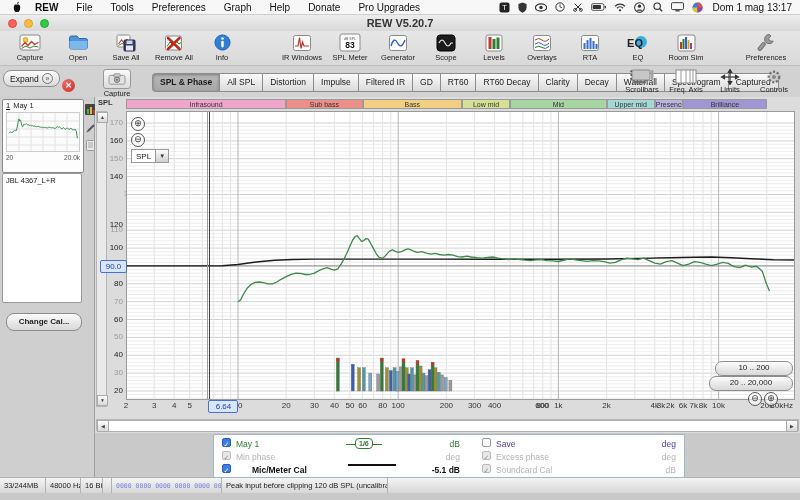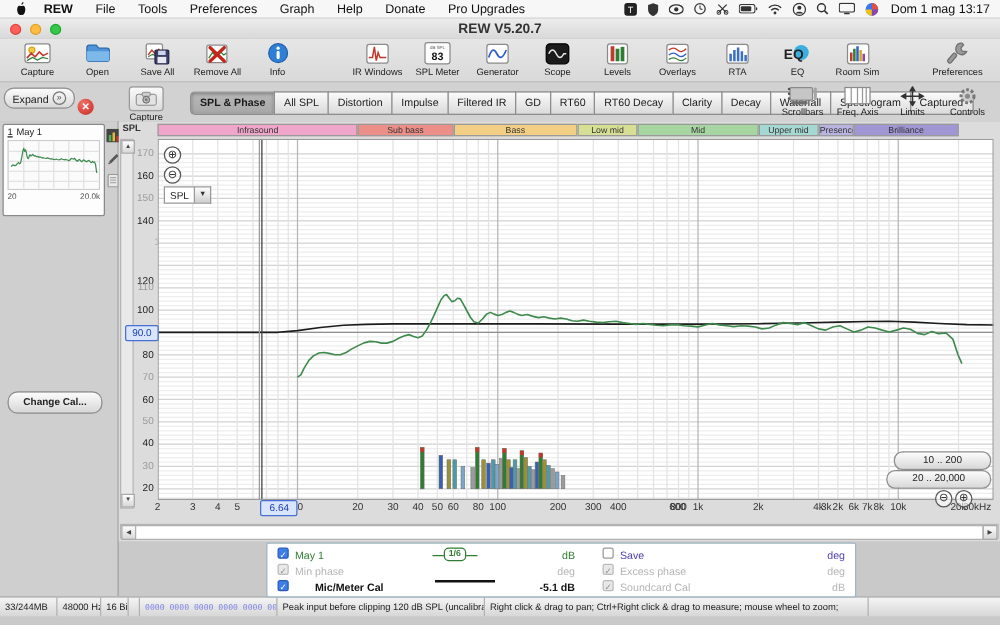--- a/index.html
+++ b/index.html
@@ -480,20 +480,21 @@
     <span class="side-ic" style="top:22px"><svg width="11" height="11" viewBox="0 0 11 11">
           <line x1="3" y1="9" x2="9" y2="3" stroke="#555" stroke-width="2"></line>
           <polygon points="1.5,10.5 3.5,9.8 2.2,8.5" fill="#555"></polygon>
         </svg></span>
     <span class="side-ic" style="top:40px"><svg width="11" height="11" viewBox="0 0 11 11">
           <rect x="1.5" y="0.5" width="8" height="10" rx="1" fill="#e9e9e9" stroke="#999"></rect>
           <line x1="3" y1="3" x2="8" y2="3" stroke="#aaa"></line>
           <line x1="3" y1="5" x2="8" y2="5" stroke="#aaa"></line>
           <line x1="3" y1="7" x2="8" y2="7" stroke="#aaa"></line>
         </svg></span>
+    <div class="notesbox">JBL 4367_L+R</div>
     <div class="calbtn">Change Cal...</div>
   </div>
 
   <div class="chartpanel">
     <div class="cornerlab">SPL</div>
     <div id="bands">
         <div class="band" style="left: 31px; width: 160.198px; background: rgb(240, 166, 202);">Infrasound</div>
         <div class="band" style="left: 191.198px; width: 76.4337px; background: rgb(236, 143, 136);">Sub bass</div>
         <div class="band" style="left: 267.631px; width: 99.2887px; background: rgb(242, 207, 132);">Bass</div>
         <div class="band" style="left: 366.92px; width: 48.2243px; background: rgb(213, 224, 148);">Low mid</div>
@@ -763,16 +764,15 @@
     </div>
   </div>
 
   <div class="statusbar" id="statusbar">
       <div class="scell" style="width: 46px;">33/244MB</div>
       <div class="scell" style="width: 35px;">48000 Hz</div>
       <div class="scell" style="width: 22px;">16 Bit</div>
       <div class="scell" style="width: 6px;"></div>
       <div class="scell digits" style="width: 110px;">0000 0000  0000 0000  0000 0000</div>
       <div class="scell" style="width: 166px;">Peak input before clipping 120 dB SPL (uncalibrated)</div>
-      <div class="scell" style="width: 307px;">Right click &amp; drag to pan; Ctrl+Right click &amp; drag to measure; mouse wheel to zoom;</div>
       <div class="scell fill"></div>
     </div>
 </div>
 
 </body></html>

